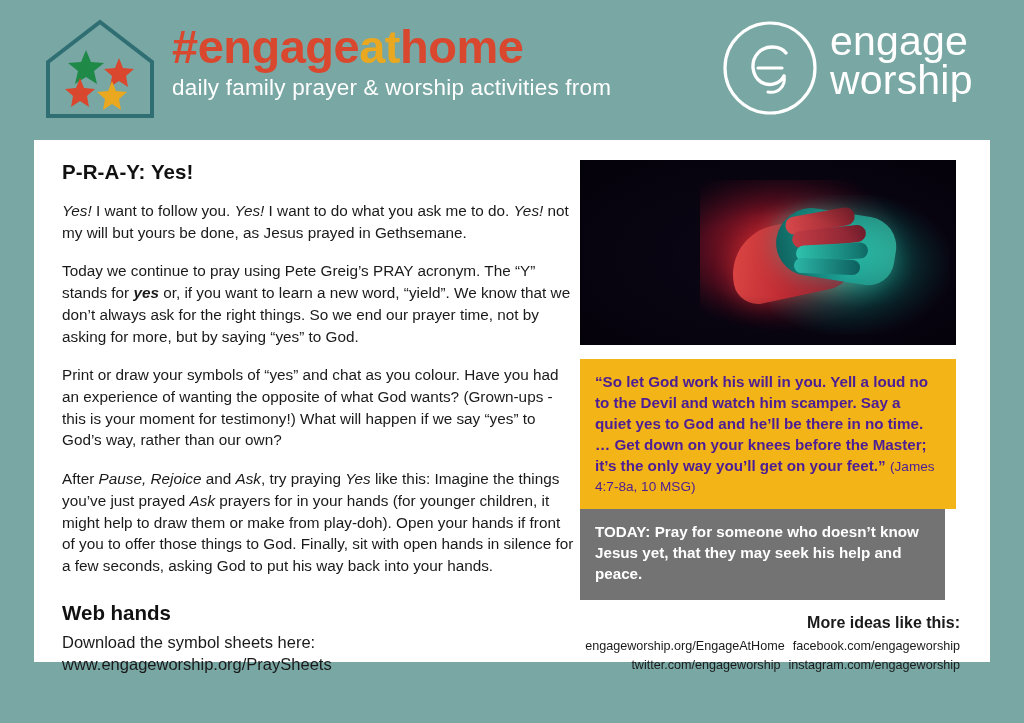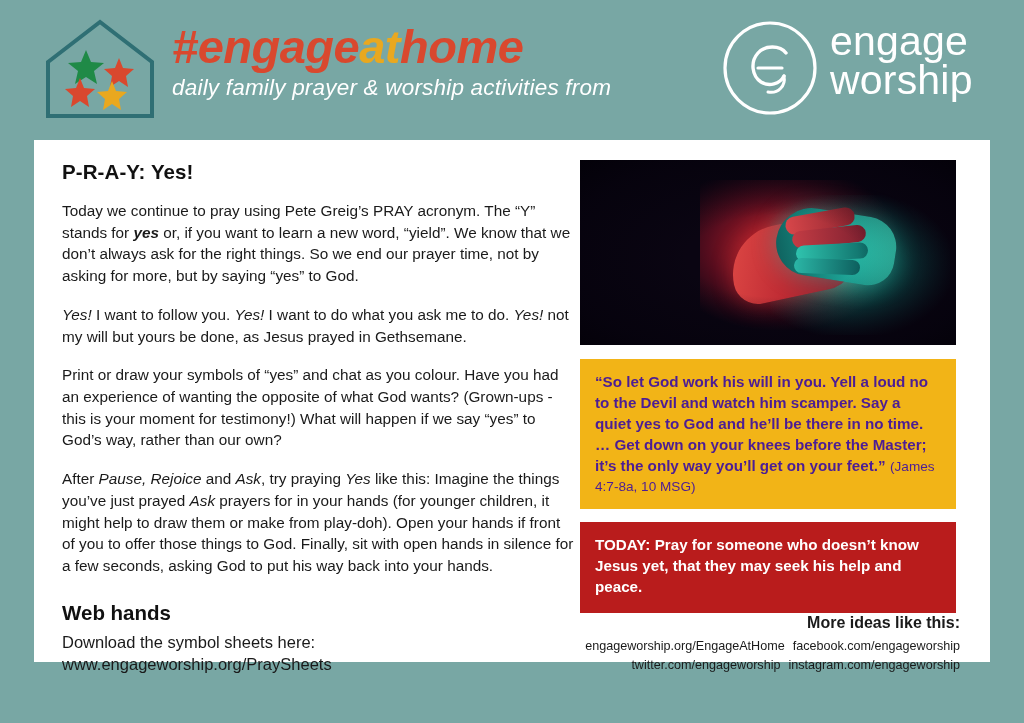--- a/index.html
+++ b/index.html
@@ -29,21 +29,20 @@
   }
   .house-logo {
     position: absolute;
     left: 40px; top: 14px;
     width: 120px; height: 110px;
   }
   .title-block {
     position: absolute;
     left: 172px; top: 22px;
     width: 560px;
-    font-style: italic;
   }
   .hashtag {
     font-size: 47px;
     font-weight: bold;
     letter-spacing: -0.5px;
     line-height: 1.08;
     white-space: nowrap;
   }
   .hash-mark { color: #d9482e; }
   .seg-engage { color: #d9482e; }
@@ -193,24 +192,24 @@
     font-size: 15.2px;
     line-height: 1.38;
     font-weight: bold;
   }
   .quote-ref {
     font-weight: normal;
     font-size: 13.6px;
   }
 
   .today-box {
-    margin-top: 13px;
-    background: #b91c1c;
+    margin-top: 0;
+    background: #737373;
     color: #ffffff;
-    padding: 13px 15px 15px 15px;
+    padding: 13px 4px 15px 15px;
     width: 346px;
   }
   .today-text {
     font-size: 15.2px;
     line-height: 1.38;
     font-weight: bold;
   }
 
   
   .footer {
@@ -269,23 +268,23 @@
         <div class="brand-worship">worship</div>
       </div>
     </div>
   </div>
 
   <div class="card">
 
     <div class="left-col">
       <h1 class="heading">P-R-A-Y: Yes!</h1>
 
+      <p class="body-text"><em>Yes!</em><span> I want to follow you. </span><em>Yes!</em><span> I want to do what you ask me to do. </span><em>Yes!</em><span> not my will but yours be done, as Jesus prayed in Gethsemane.</span></p>
+
       <p class="body-text"><span>Today we continue to pray using Pete Greig’s PRAY acronym. The “Y” stands for </span><b>yes</b><span> or, if you want to learn a new word, “yield”. We know that we don’t always ask for the right things. So we end our prayer time, not by asking for more, but by saying “yes” to God.</span></p>
-
-      <p class="body-text"><em>Yes!</em><span> I want to follow you. </span><em>Yes!</em><span> I want to do what you ask me to do. </span><em>Yes!</em><span> not my will but yours be done, as Jesus prayed in Gethsemane.</span></p>
 
       <p class="body-text">Print or draw your symbols of “yes” and chat as you colour. Have you had an experience of wanting the opposite of what God wants? (Grown-ups - this is your moment for testimony!) What will happen if we say “yes” to God’s way, rather than our own?</p>
 
       <p class="body-text"><span>After </span><em>Pause, Rejoice</em><span> and </span><em>Ask</em><span>, try praying </span><em>Yes</em><span> like this: Imagine the things you’ve just prayed </span><em>Ask</em><span> prayers for in your hands (for younger children, it might help to draw them or make from play-doh). Open your hands if front of you to offer those things to God. Finally, sit with open hands in silence for a few seconds, asking God to put his way back into your hands.</span></p>
 
       <h2 class="weblink">Web hands</h2>
       <div class="weblink-line">Download the symbol sheets here:</div>
       <div class="weblink-line">www.engageworship.org/PraySheets</div>
     </div>
 

